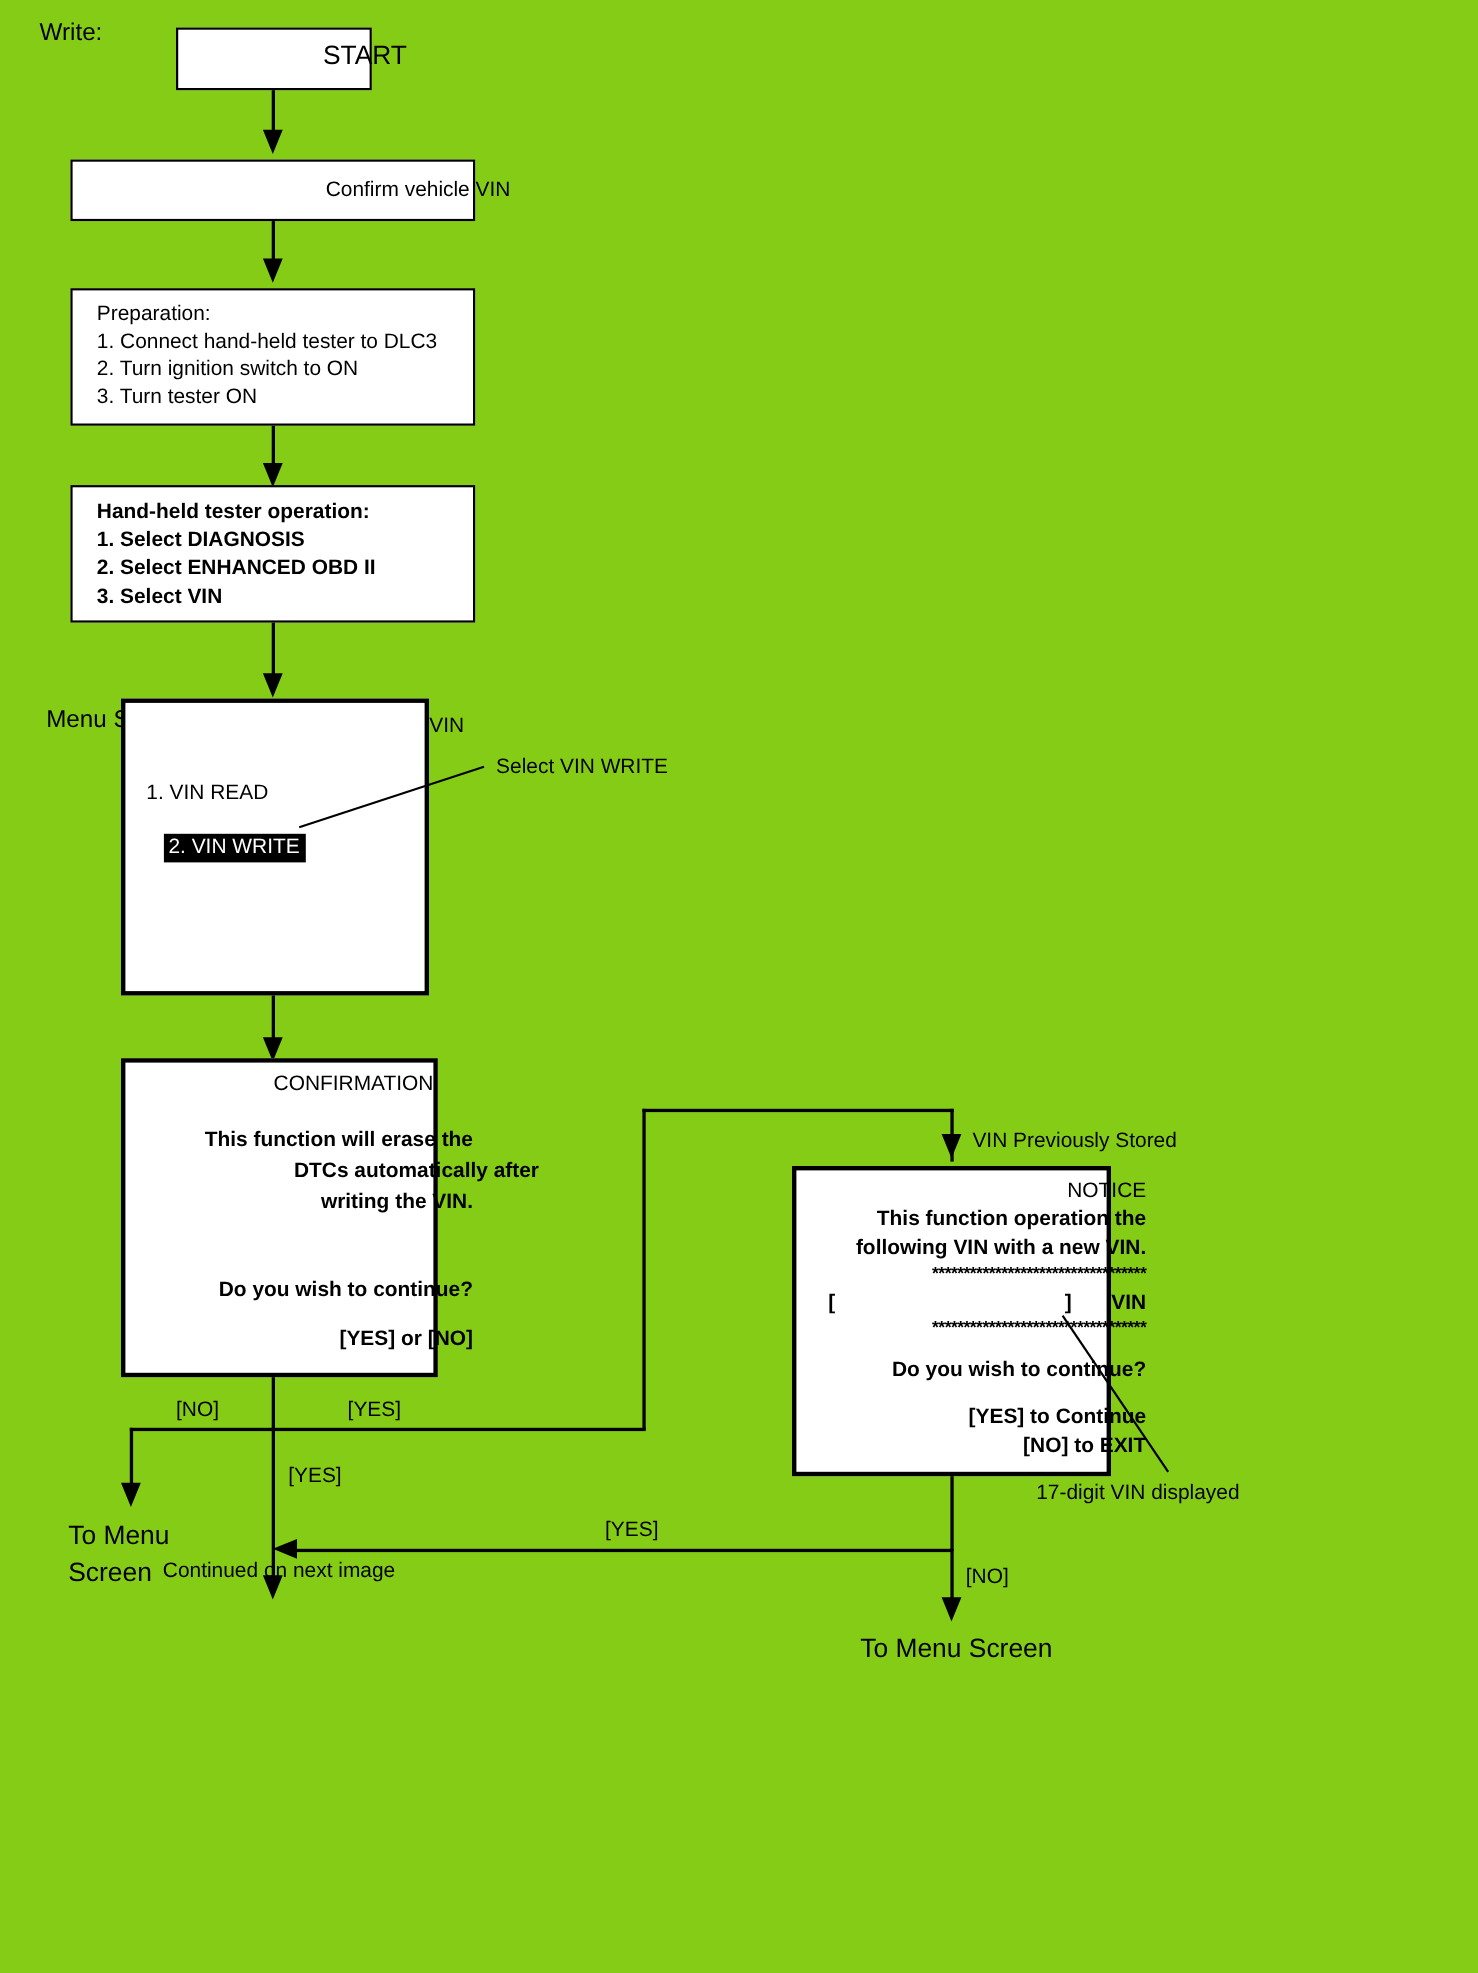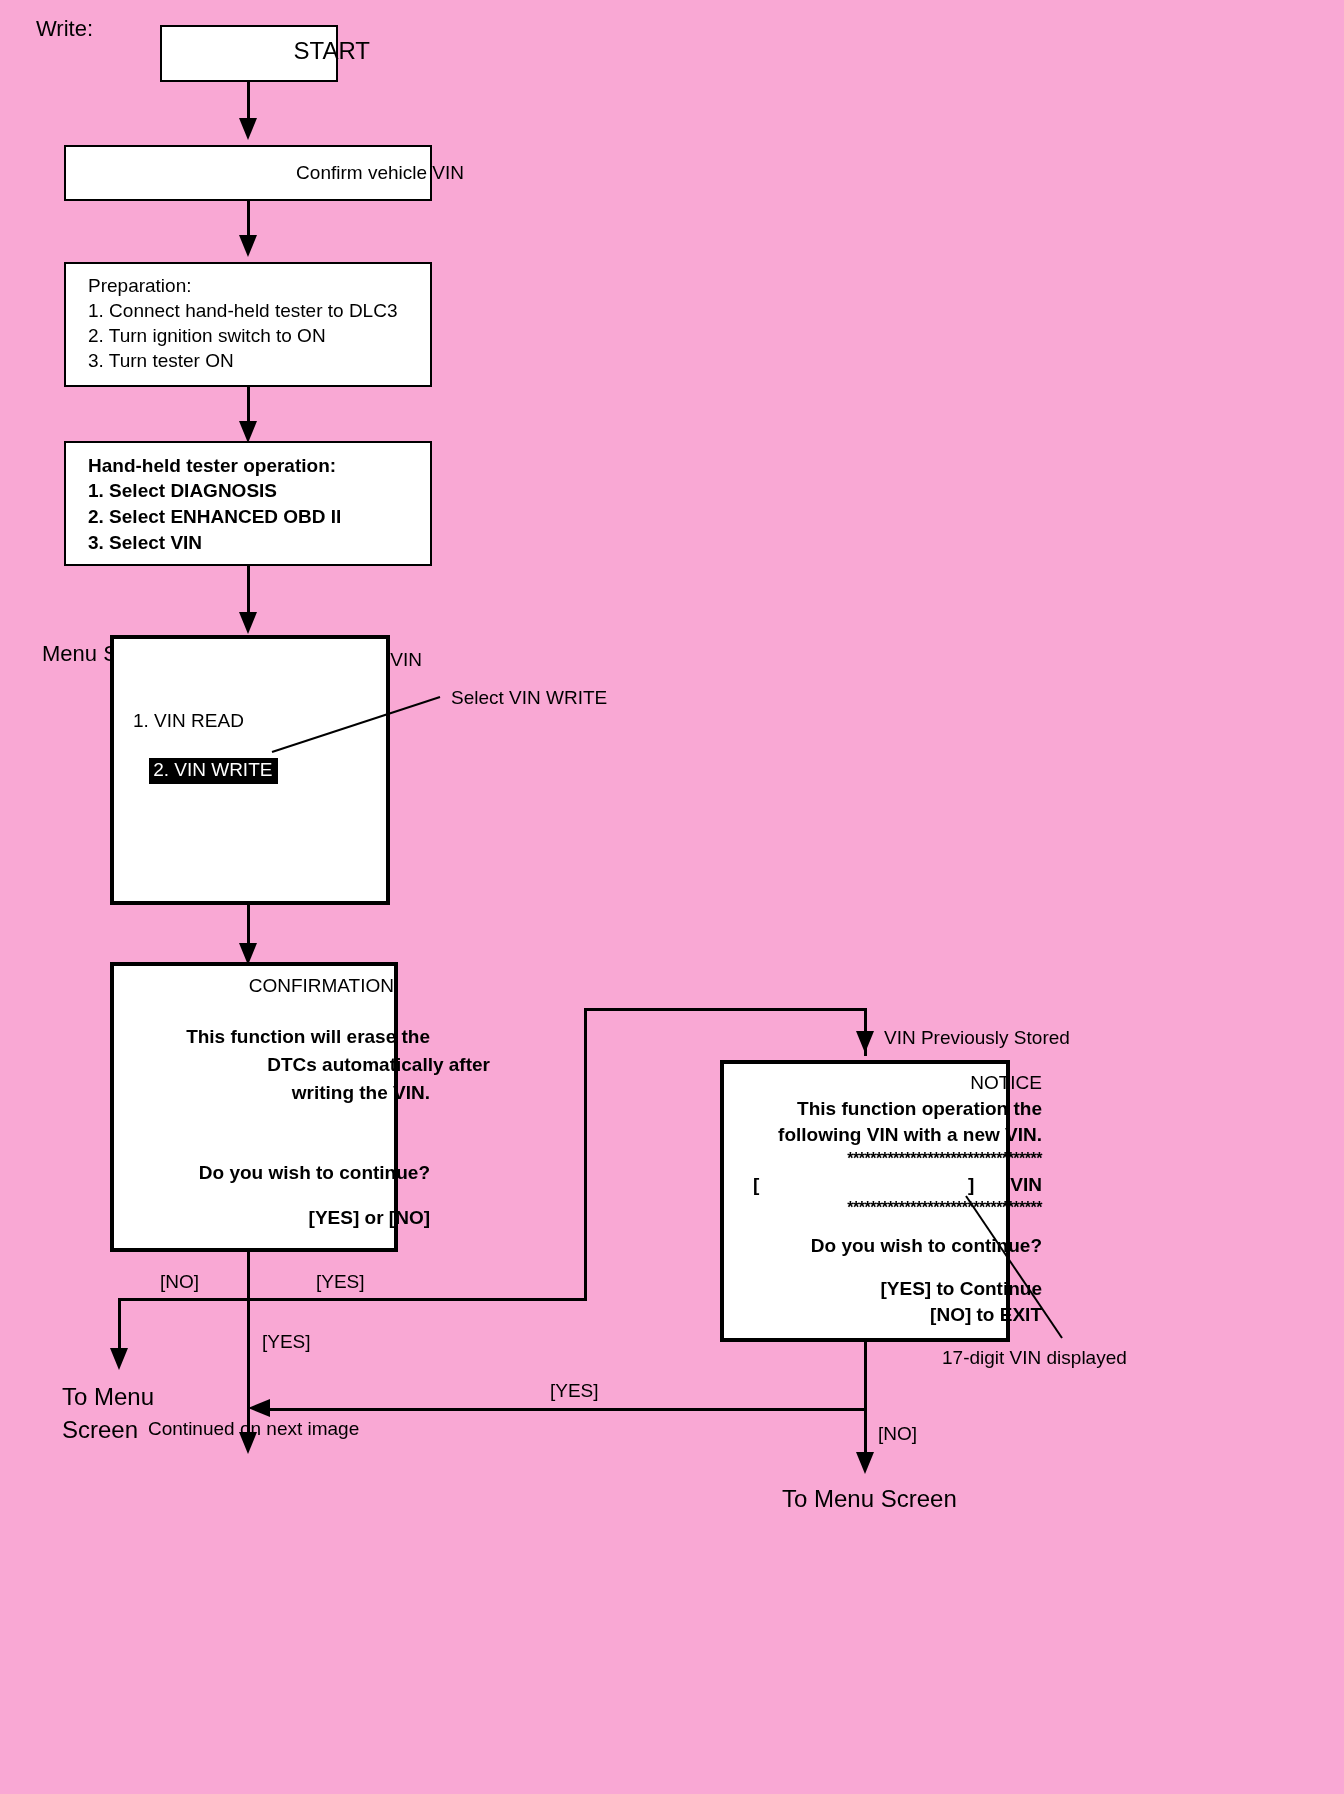--- a/index.html
+++ b/index.html
@@ -4,21 +4,21 @@
 <style>
   html,body{margin:0;padding:0;background:#fff;}
   body{
     font-family:"Liberation Sans","DejaVu Sans",sans-serif;
     color:#000;
   }
   #canvas{
     position:relative;
     width:1344px;
     height:1794px;
-    background:#f9a8d4;
+    background:#84cc16;
     overflow:hidden;
   }
   .box{
     position:absolute;
     border:2px solid #000;
     background:#fff;
     box-sizing:border-box;
   }
   .box.screen{border-width:4px;}
 

